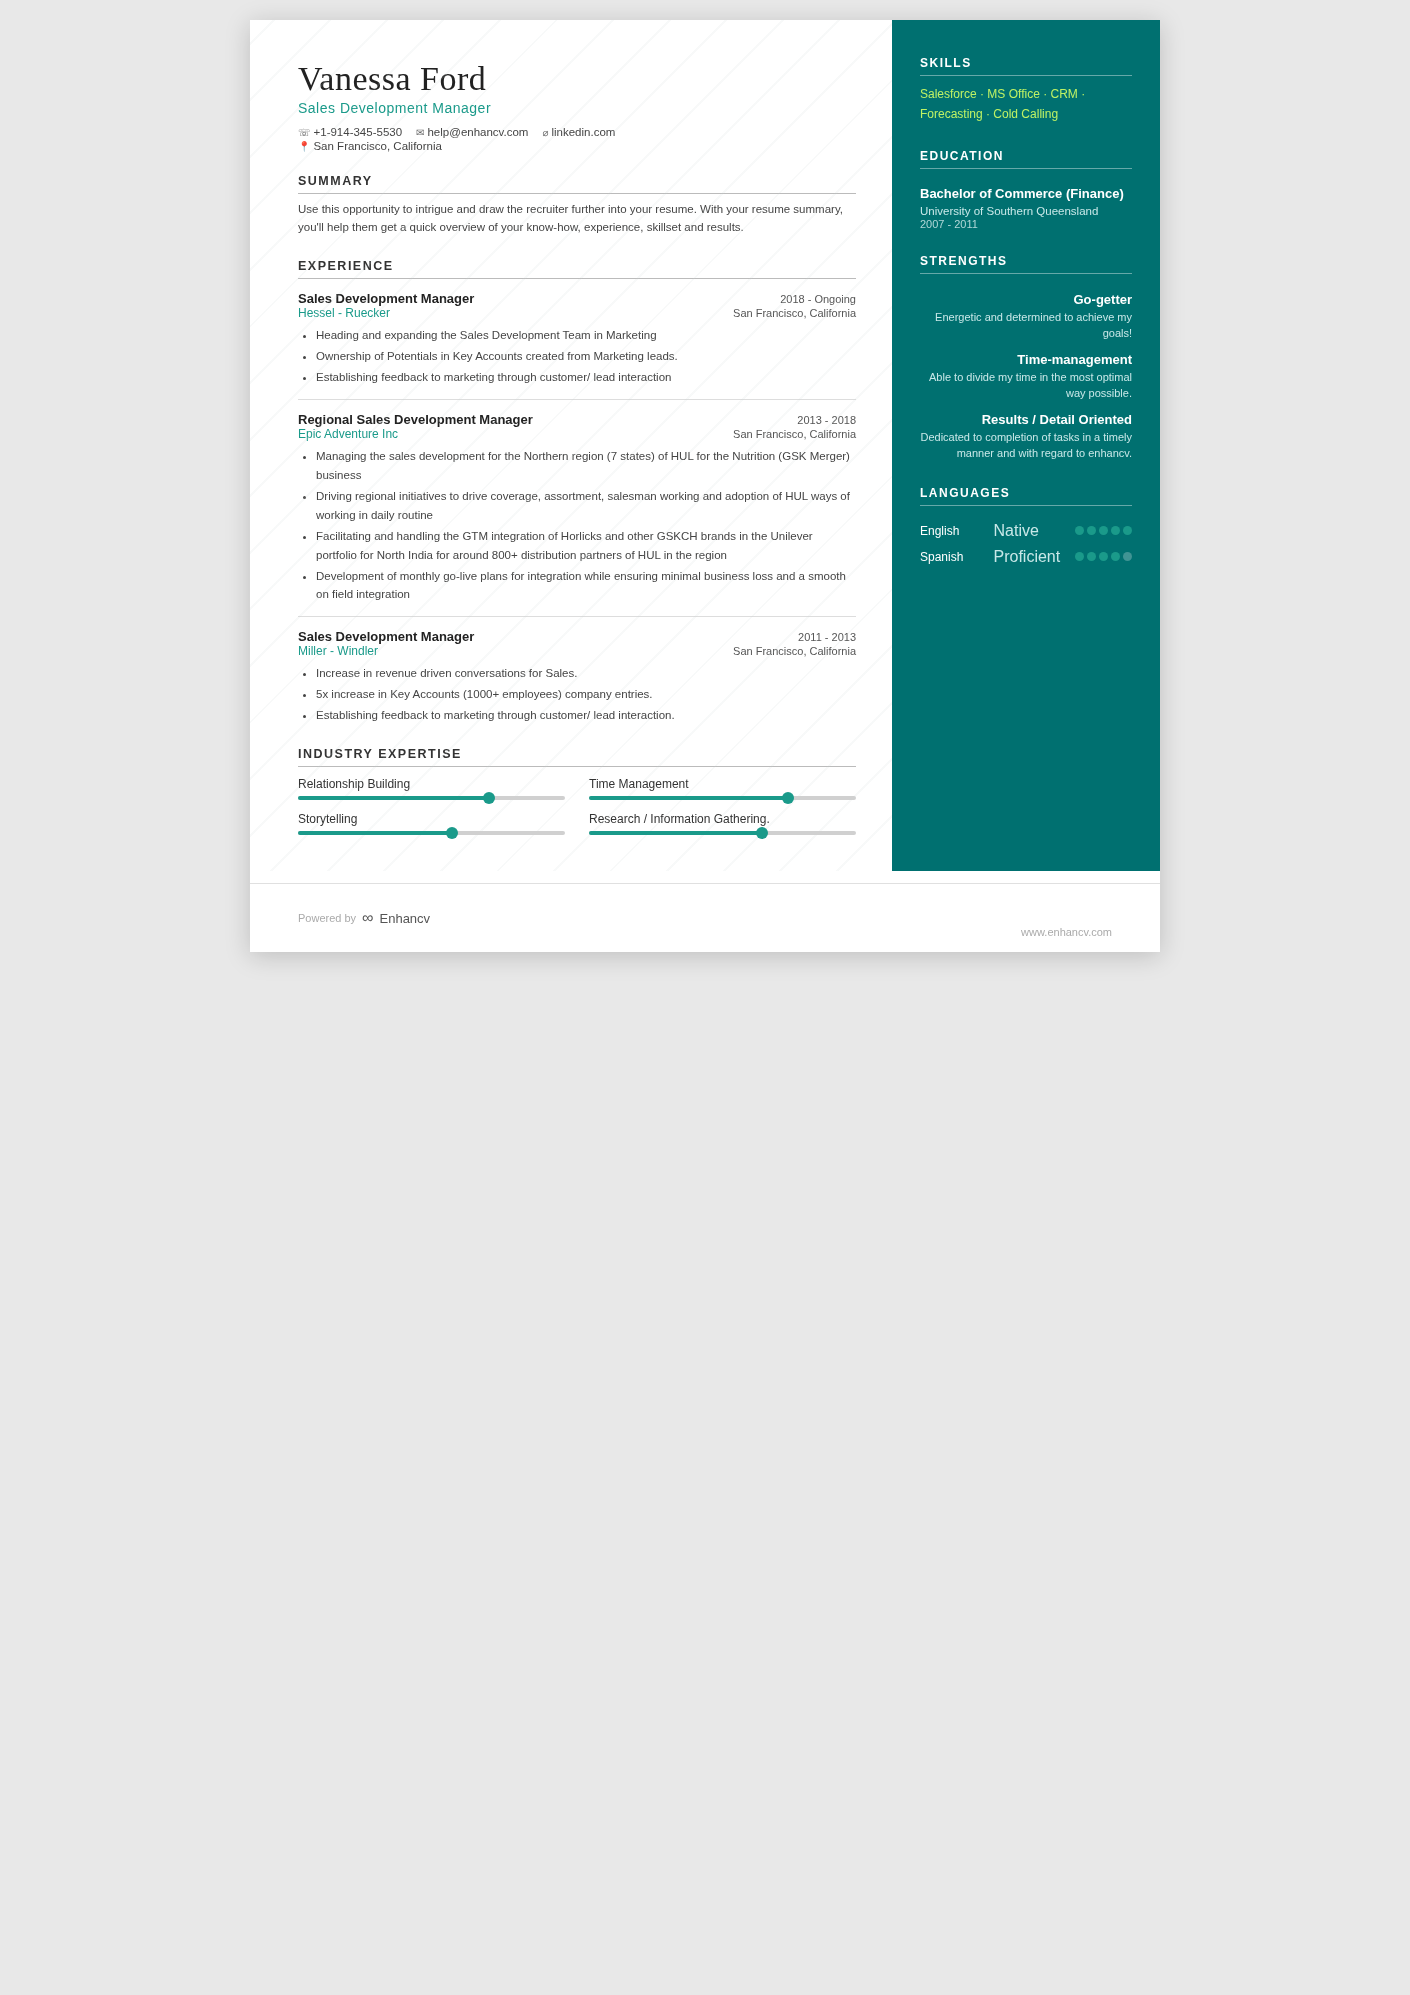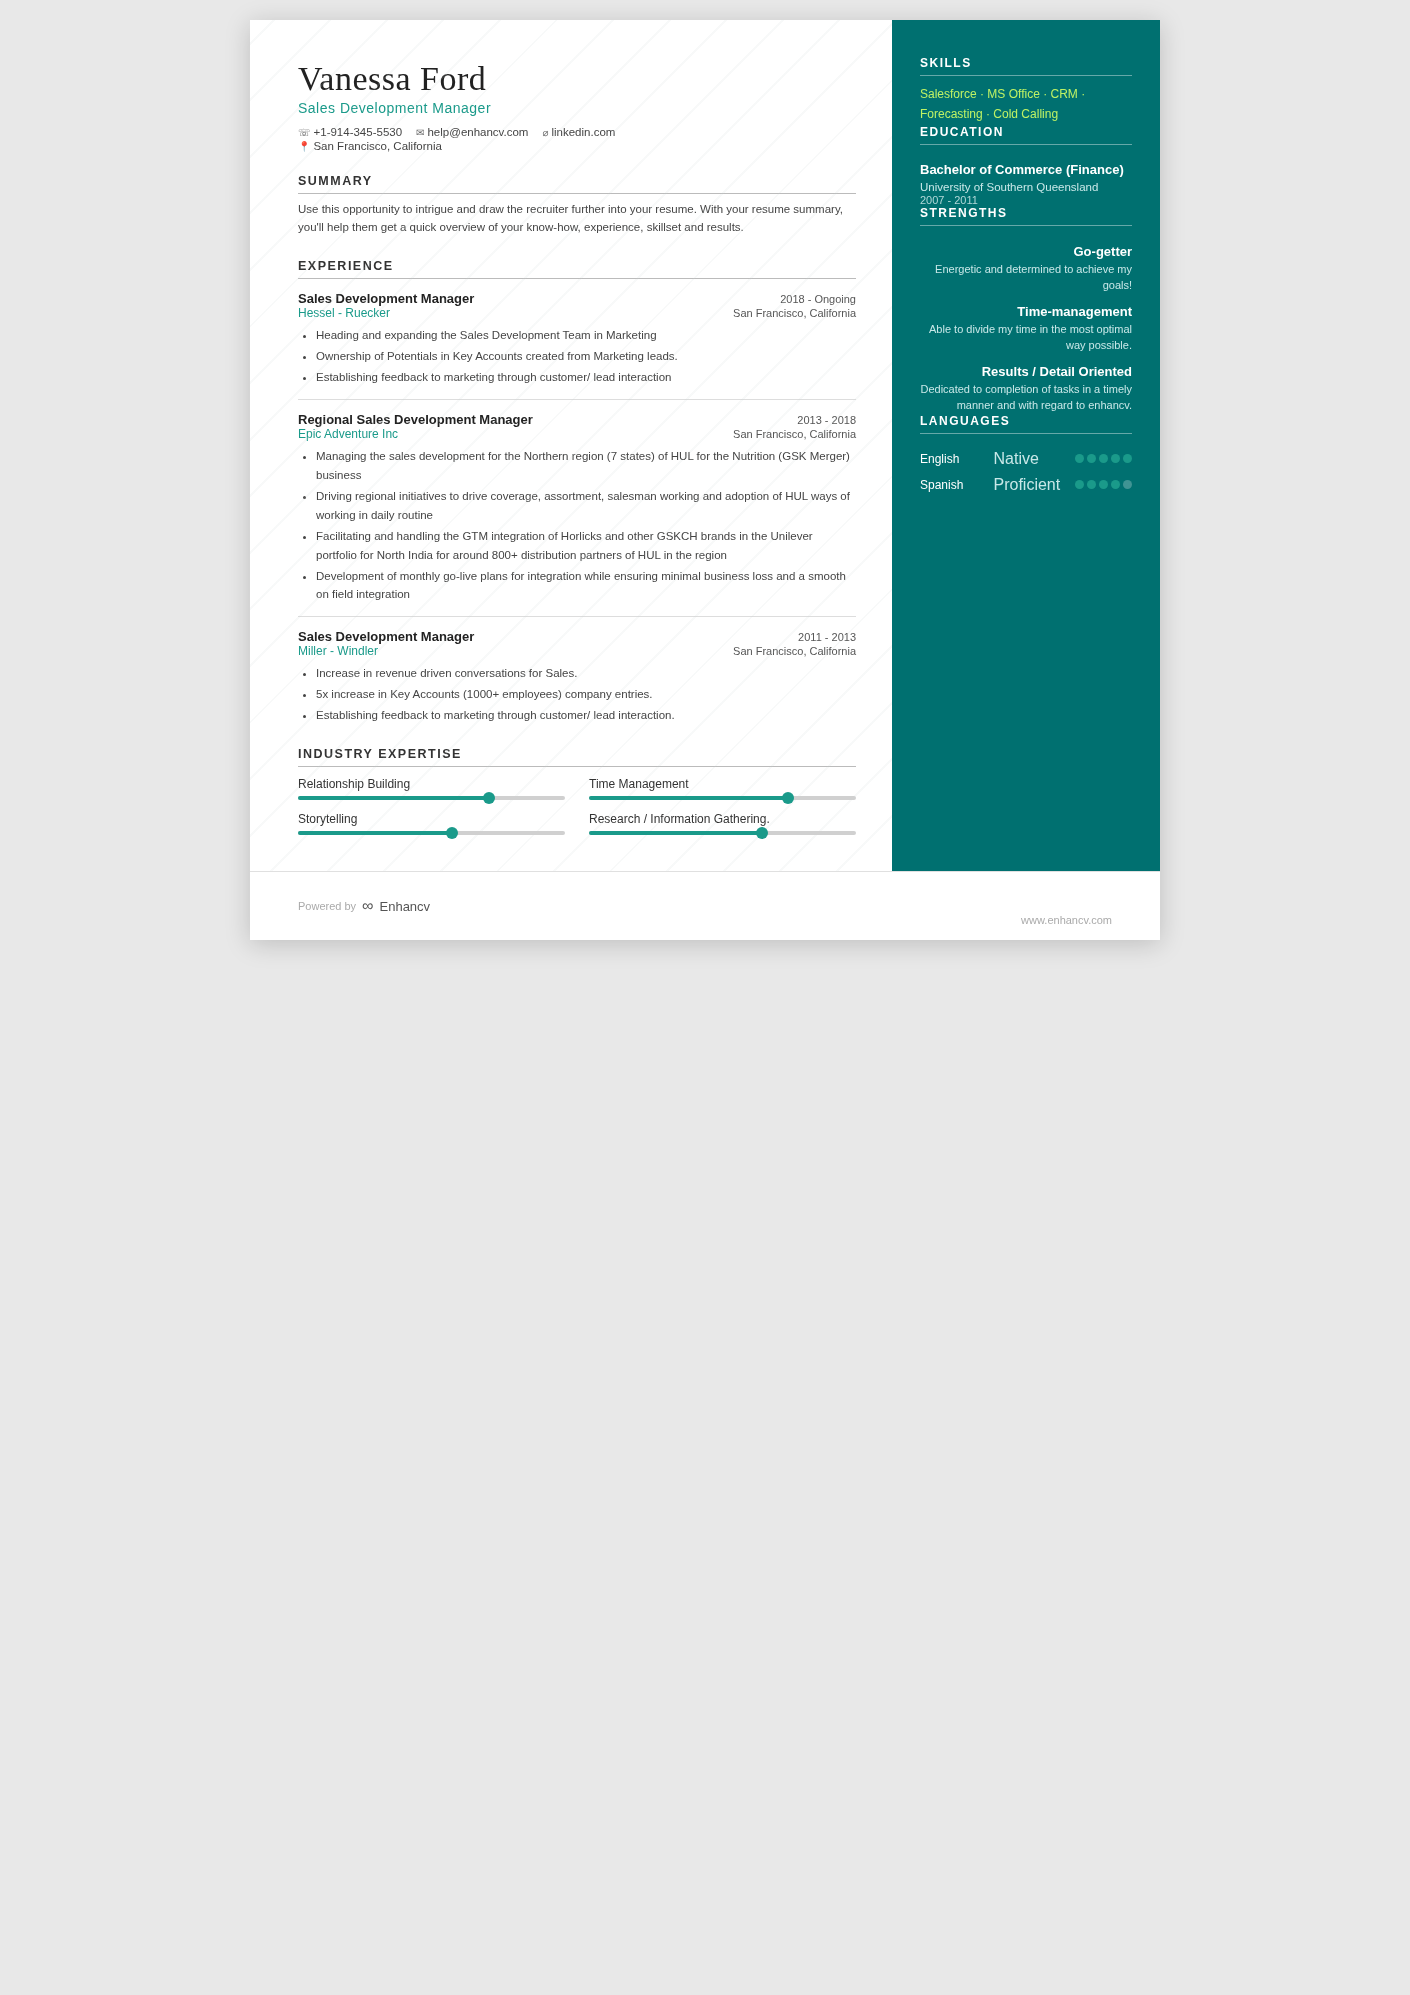--- a/index.html
+++ b/index.html
@@ -12,20 +12,21 @@
       min-height: 100vh;
       padding: 20px;
     }
     .page-wrapper {
       width: 910px;
       background: #fff;
       box-shadow: 0 4px 24px rgba(0,0,0,0.18);
       display: flex;
       flex-direction: column;
       position: relative;
+      gap: 12px;
     }
     .resume-body {
       display: flex;
       flex: 1;
     }
     
     .main-col {
       flex: 1;
       padding: 40px 36px 36px 48px;
       background: #fff;
@@ -209,20 +210,21 @@
       font-weight: 700;
       letter-spacing: 1.5px;
       color: #fff;
       text-transform: uppercase;
       margin-bottom: 8px;
       padding-bottom: 5px;
       border-bottom: 1.5px solid rgba(255,255,255,0.4);
       font-family: Arial, sans-serif;
     }
     .sidebar-section-title:not(:first-child) {
+      margin-top: 24px;
     }
 
     
     .skills-text {
       font-size: 12px;
       color: #bef264;
       line-height: 1.7;
       font-family: Arial, sans-serif;
     }
 

